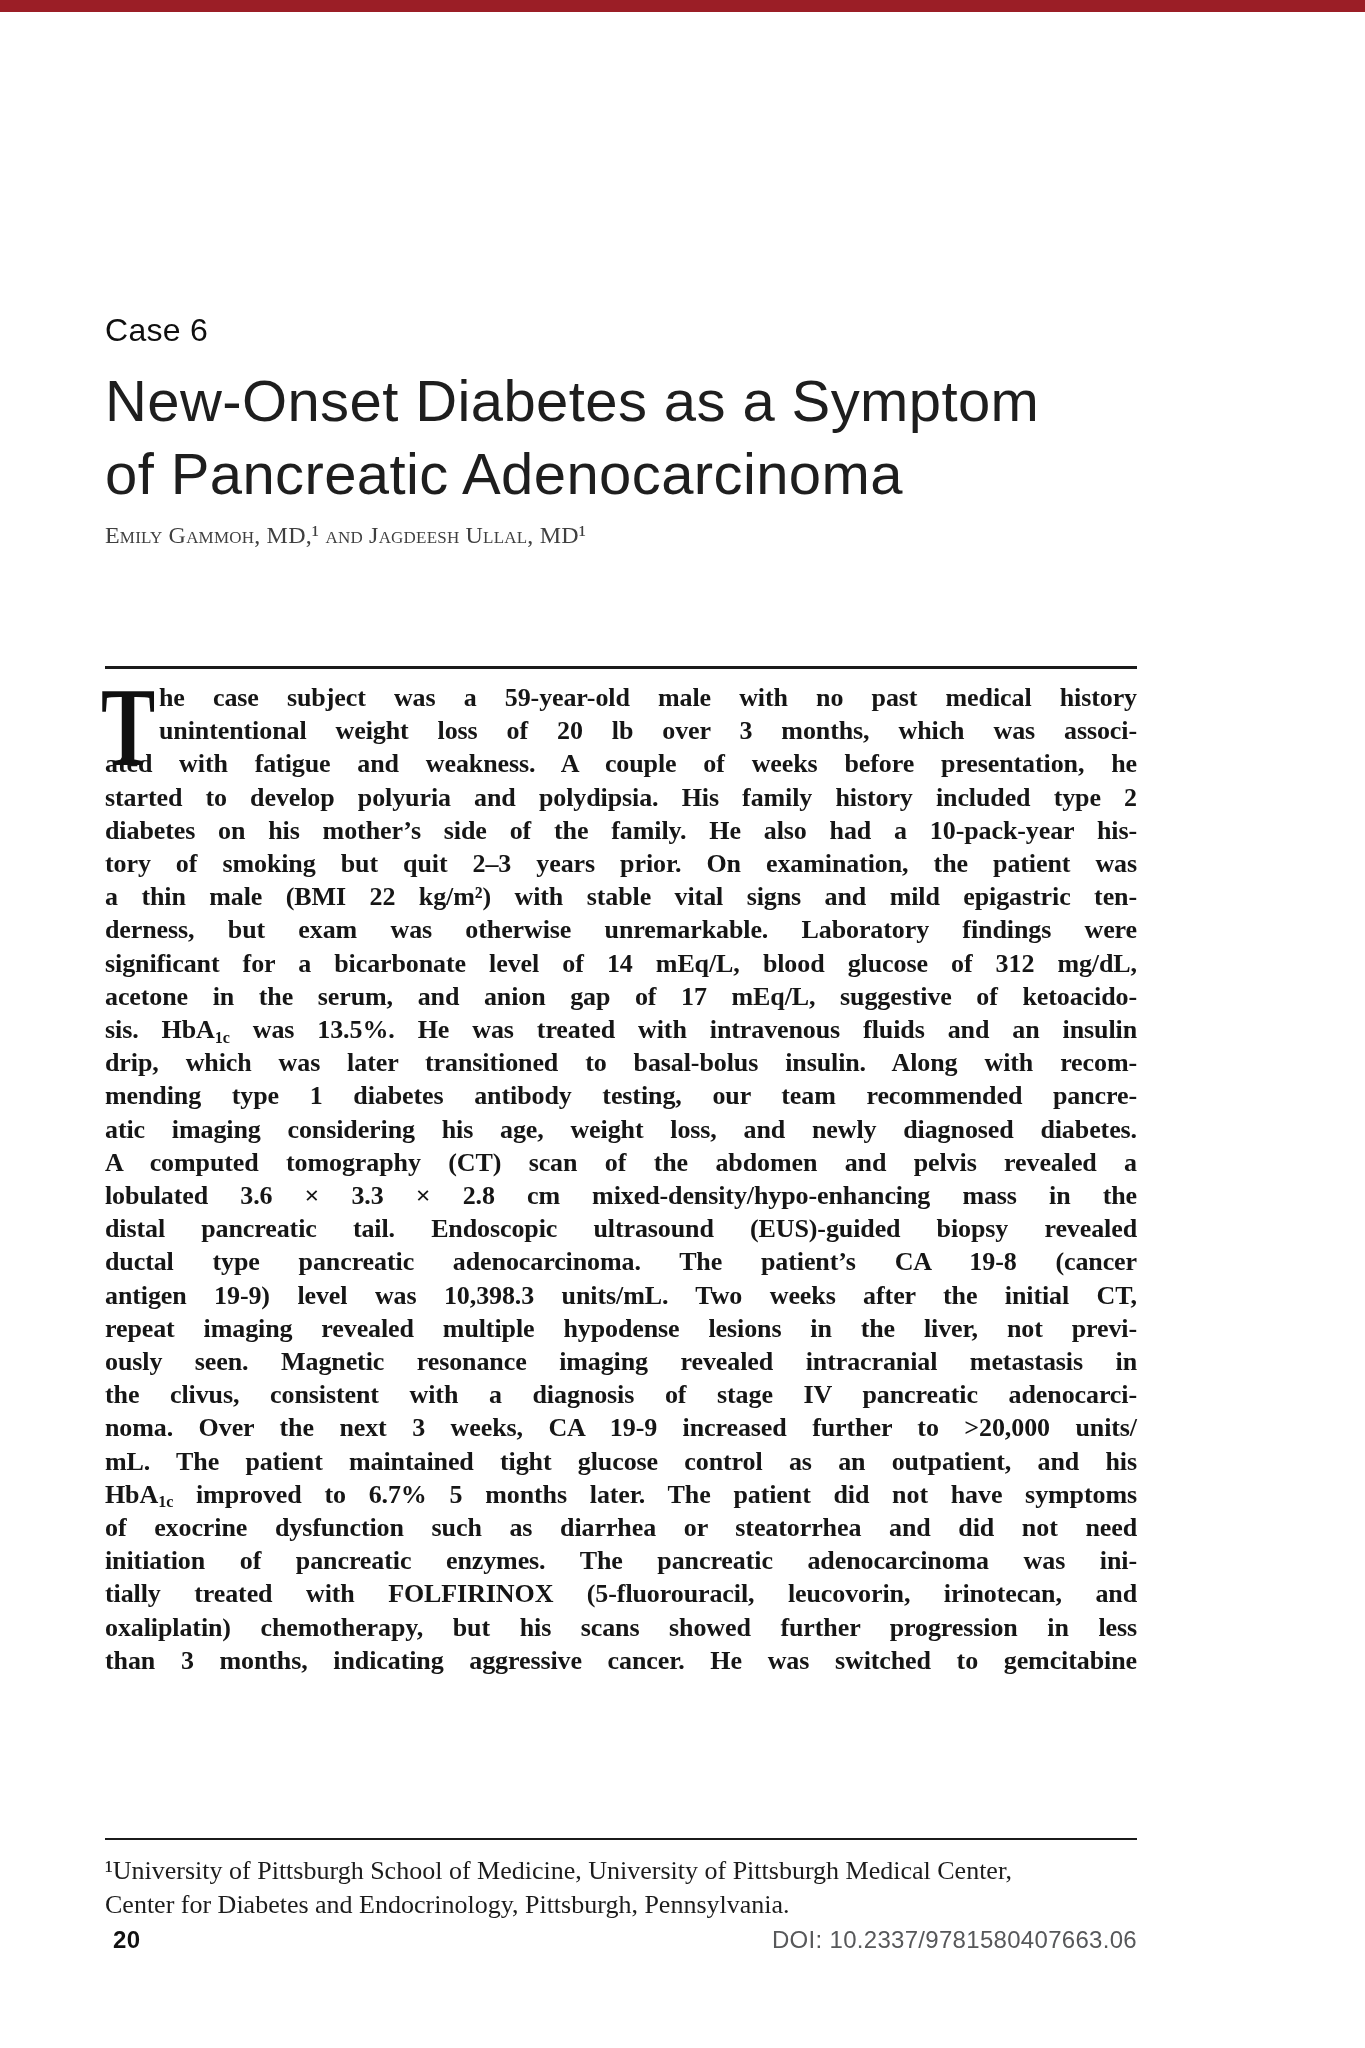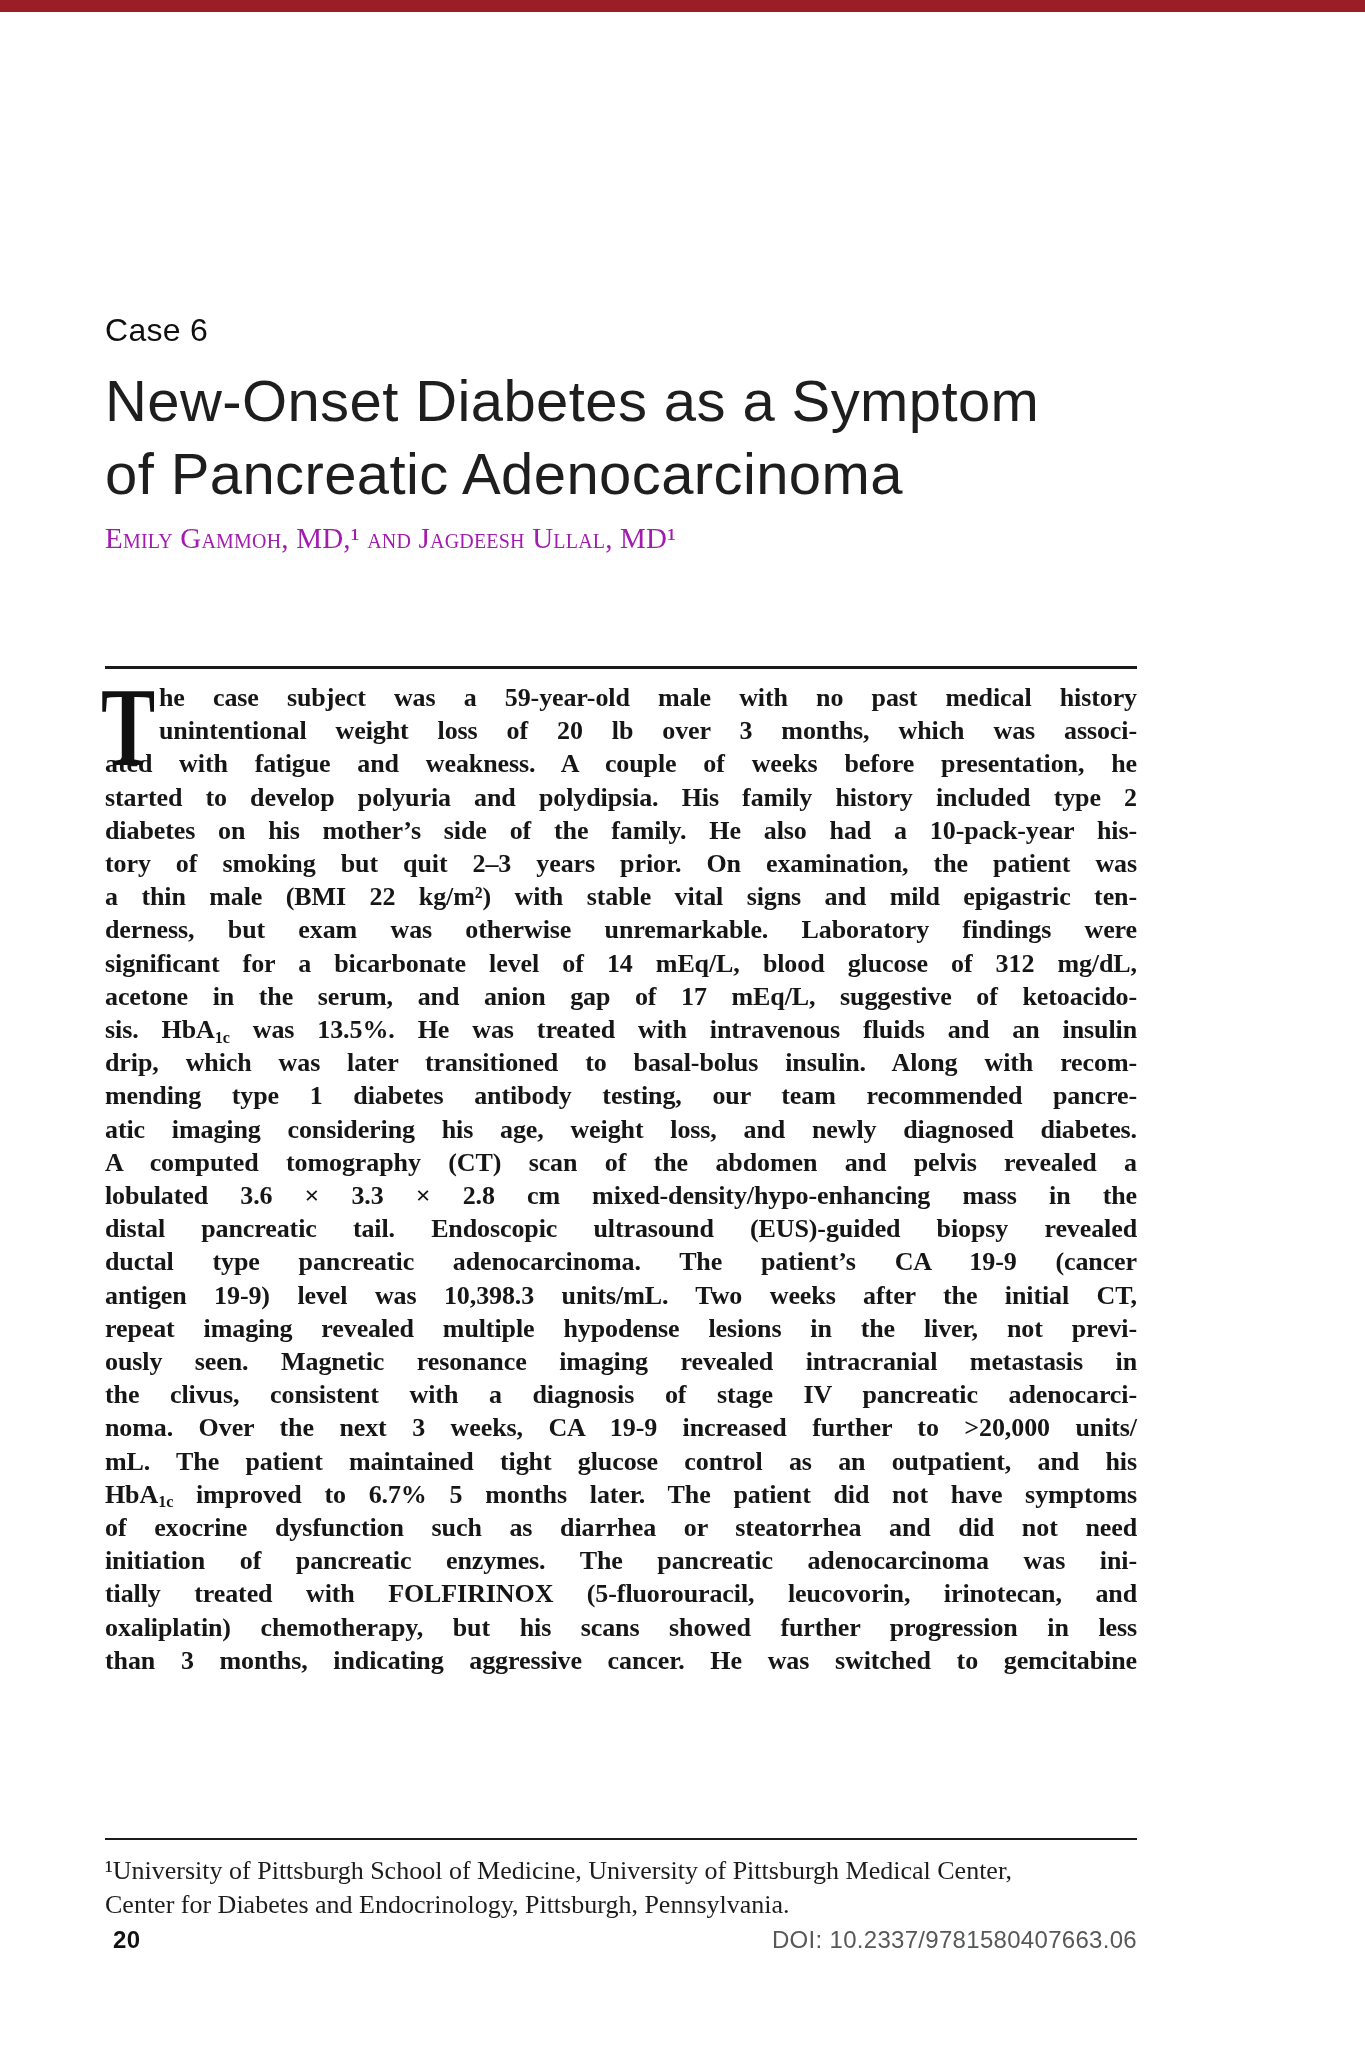--- a/index.html
+++ b/index.html
@@ -24,21 +24,21 @@
     font-weight: 400; font-size: 32px; color: #0f0f0f; letter-spacing: 0.3px;
   }
   .title {
     position: absolute; top: 364px; left: 0; width: 1032px;
     font-family: "Liberation Sans", sans-serif;
     font-weight: 400; font-size: 58px; line-height: 73px;
     color: #1e1e1e; letter-spacing: 0.4px;
   }
   .authors {
     position: absolute; top: 522px; left: 0;
-    font-variant: small-caps; font-size: 29px; color: #a21caf;
+    font-variant: small-caps; font-size: 24px; color: #404040;
     letter-spacing: 0.2px;
   }
   .rule { position: absolute; left: 0; width: 1032px; background: #1b1b1b; }
   .rule-top { top: 666px; height: 3px; }
   .rule-foot { top: 1838px; height: 2px; }
   .body-block { position: absolute; top: 681px; left: 0; width: 1032px; }
   .body-line {
     font-size: 26px; line-height: 33.2px; font-weight: 700;
     color: #161616; letter-spacing: -0.1px;
     text-align: justify; text-align-last: justify;
@@ -93,21 +93,21 @@
       <div class="body-line">derness, but exam was otherwise unremarkable. Laboratory findings were</div>
       <div class="body-line">significant for a bicarbonate level of 14 mEq/L, blood glucose of 312 mg/dL,</div>
       <div class="body-line">acetone in the serum, and anion gap of 17 mEq/L, suggestive of ketoacido-</div>
       <div class="body-line">sis. HbA<sub>1c</sub> was 13.5%. He was treated with intravenous fluids and an insulin</div>
       <div class="body-line">drip, which was later transitioned to basal-bolus insulin. Along with recom-</div>
       <div class="body-line">mending type 1 diabetes antibody testing, our team recommended pancre-</div>
       <div class="body-line">atic imaging considering his age, weight loss, and newly diagnosed diabetes.</div>
       <div class="body-line">A computed tomography (CT) scan of the abdomen and pelvis revealed a</div>
       <div class="body-line">lobulated 3.6 × 3.3 × 2.8 cm mixed-density/hypo-enhancing mass in the</div>
       <div class="body-line">distal pancreatic tail. Endoscopic ultrasound (EUS)-guided biopsy revealed</div>
-      <div class="body-line">ductal type pancreatic adenocarcinoma. The patient’s CA 19-9 (cancer</div>
+      <div class="body-line">ductal type pancreatic adenocarcinoma. The patient’s CA 19-8 (cancer</div>
       <div class="body-line">antigen 19-9) level was 10,398.3 units/mL. Two weeks after the initial CT,</div>
       <div class="body-line">repeat imaging revealed multiple hypodense lesions in the liver, not previ-</div>
       <div class="body-line">ously seen. Magnetic resonance imaging revealed intracranial metastasis in</div>
       <div class="body-line">the clivus, consistent with a diagnosis of stage IV pancreatic adenocarci-</div>
       <div class="body-line">noma. Over the next 3 weeks, CA 19-9 increased further to &gt;20,000 units/</div>
       <div class="body-line">mL. The patient maintained tight glucose control as an outpatient, and his</div>
       <div class="body-line">HbA<sub>1c</sub> improved to 6.7% 5 months later. The patient did not have symptoms</div>
       <div class="body-line">of exocrine dysfunction such as diarrhea or steatorrhea and did not need</div>
       <div class="body-line">initiation of pancreatic enzymes. The pancreatic adenocarcinoma was ini-</div>
       <div class="body-line">tially treated with FOLFIRINOX (5-fluorouracil, leucovorin, irinotecan, and</div>

